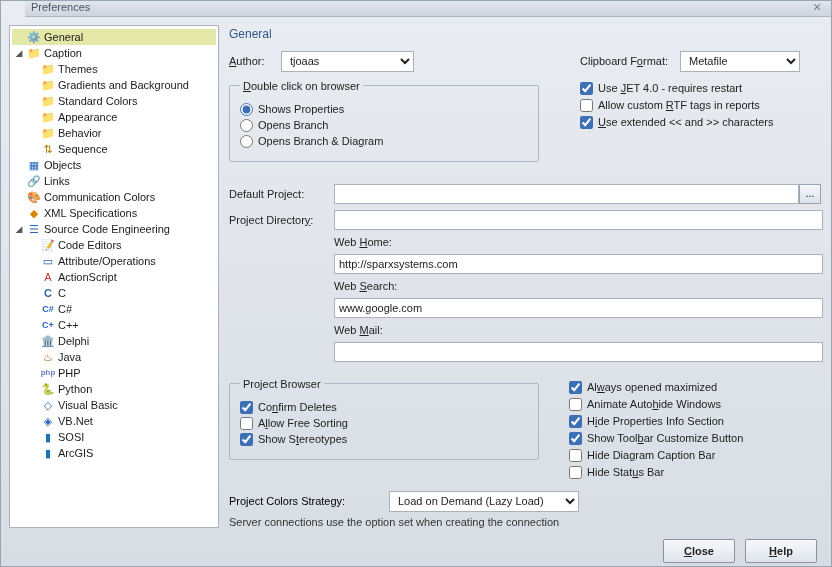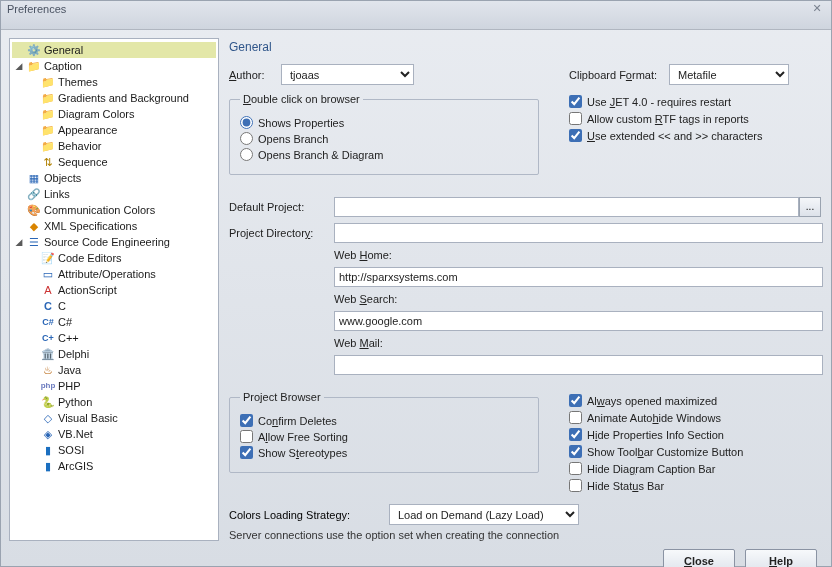--- a/index.html
+++ b/index.html
@@ -1,19 +1,19 @@
 <!DOCTYPE html>
 <html><head>
 <meta charset="utf-8">
 <style>
   * { box-sizing: border-box; margin: 0; padding: 0; font-family: "Tahoma", "Segoe UI", sans-serif; font-size: 11px; }
   body { background: #d6dae1; width: 832px; height: 567px; overflow: hidden; }
 
   .window { width: 832px; height: 567px; background: linear-gradient(#e9ecf1, #d8dde4); border: 1px solid #9aa3b0; display: flex; flex-direction: column; }
-  .titlebar { height: 22px; background: linear-gradient(#e1e5ec, #cfd5de); border-bottom: 1px solid #b0b6c0; display: flex; align-items: flex-end; padding: 14px 6px; color: #4a5362; }
+  .titlebar { height: 22px; background: linear-gradient(#e1e5ec, #cfd5de); border-bottom: 1px solid #b0b6c0; display: flex; align-items: flex-start; padding: 0 6px; color: #4a5362; margin-left: 24px; }
   .titlebar .title { flex: 1; }
   .titlebar .close { width: 16px; text-align: center; color: #7a828f; cursor: pointer; }
 
   .body { flex: 1; display: flex; padding: 8px; gap: 8px; }
   .tree-wrap { width: 210px; background: #fff; border: 1px solid #a9b1bf; overflow: auto; padding: 3px 2px; }
   .tree ul { list-style: none; }
   .tree li { line-height: 16px; white-space: nowrap; }
   .tree .row { display: flex; align-items: center; gap: 3px; padding: 0 2px; height: 16px; }
   .tree .row.selected { background: #e3e7a8; }
   .tree .exp { width: 10px; height: 10px; display: inline-flex; align-items: center; justify-content: center; font-size: 9px; color: #5a5a5a; cursor: pointer; }
@@ -30,21 +30,21 @@
   .fieldrow label { width: 100px; color: #222; text-align: left; display: inline-block; padding-right: 8px; }
   .fieldrow .wide { width: 52px; }
   .input, select { height: 20px; border: 1px solid #a9b1bf; background: #fff; padding: 0 4px; font-size: 11px; color: #222; }
   select { height: 21px; }
 
   fieldset { border: 1px solid #b0b8c6; border-radius: 2px; padding: 8px 10px 10px 10px; margin-bottom: 10px; }
   legend { color: #222; padding: 0 3px; }
   .radio, .check { display: flex; align-items: center; gap: 5px; margin: 3px 0; color: #222; }
   input[type=radio], input[type=checkbox] { width: 13px; height: 13px; accent-color: #3d6fb5; }
 
-  .toprow { display: flex; gap: 30px; }
+  .toprow { display: flex; gap: 41px; }
   .toprow .left { flex: 0 0 310px; }
   .toprow .right { flex: 1; }
 
   .opts .check { margin-bottom: 4px; }
 
   .textgrid { display: grid; grid-template-columns: 105px 1fr 24px; row-gap: 6px; align-items: center; margin-top: 4px; }
   .textgrid label { color: #222; }
   .textgrid .input { width: 100%; }
   .dotsbtn { width: 22px; height: 20px; border: 1px solid #9aa3b0; background: linear-gradient(#f4f6f9, #dde2ea); text-align: center; line-height: 18px; cursor: pointer; font-size: 10px; }
 
@@ -99,21 +99,21 @@
                   <div class="row">
                     <span class="exp blank"></span>
                     <span class="icon">📁</span>
                     <span class="lbl">Gradients and Background</span>
                   </div>
                 </li>
               <li>
                   <div class="row">
                     <span class="exp blank"></span>
                     <span class="icon">📁</span>
-                    <span class="lbl">Diagram Colors</span>
+                    <span class="lbl">Standard Colors</span>
                   </div>
                 </li>
               <li>
                   <div class="row">
                     <span class="exp blank"></span>
                     <span class="icon">📁</span>
                     <span class="lbl">Appearance</span>
                   </div>
                 </li>
               <li>
@@ -385,21 +385,21 @@
                 <span>Hide Dia<u>g</u>ram Caption Bar</span>
               </label>
             <label class="check">
                 <input type="checkbox" style="">
                 <span>Hide Stat<u>u</u>s Bar</span>
               </label>
           </div>
         </div>
 
         <div class="strategy">
-          <label style="width:150px">Colors Loading Strategy:</label>
+          <label style="width:150px">Project Colors Strategy:</label>
           <select style="width:190px">
             <option>Load on Demand (Lazy Load)</option>
           </select>
         </div>
         <div class="hint">Server connections use the option set when creating the connection</div>
       </div>
     </div>
   </div>
 
   <div class="footer">

